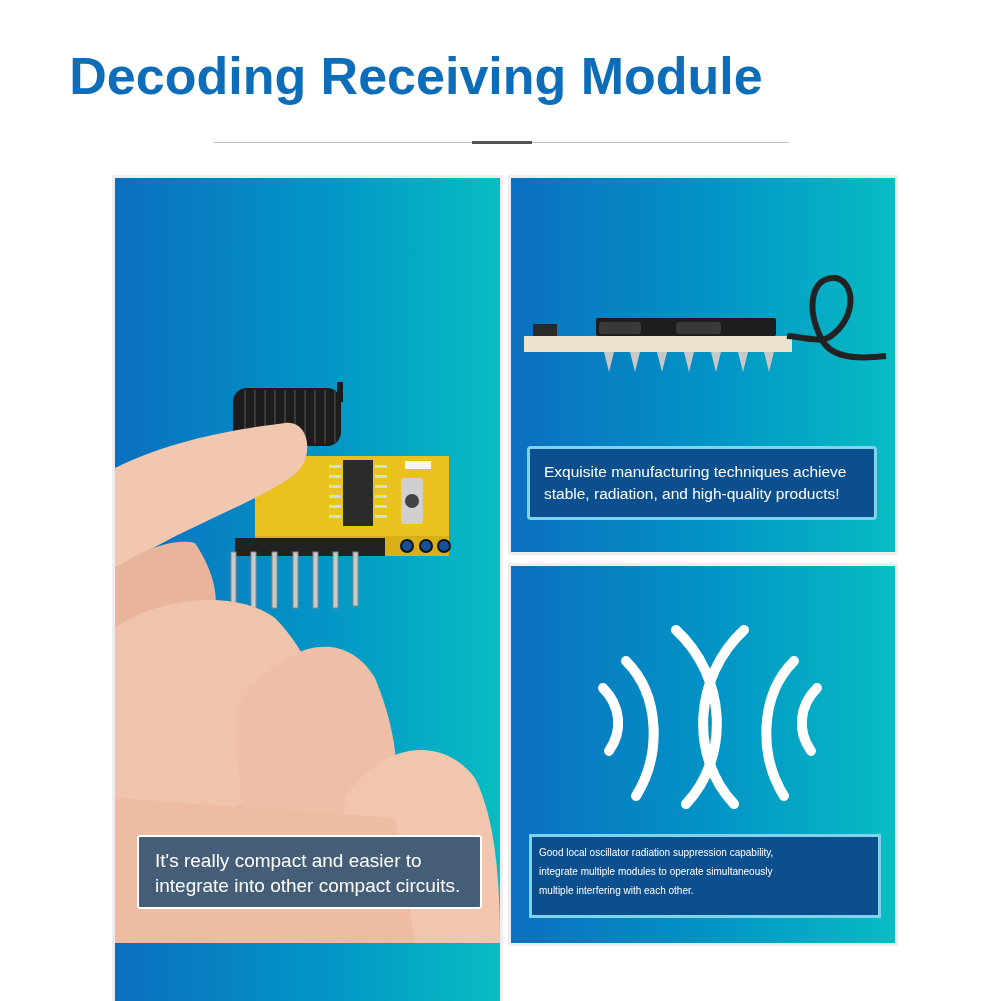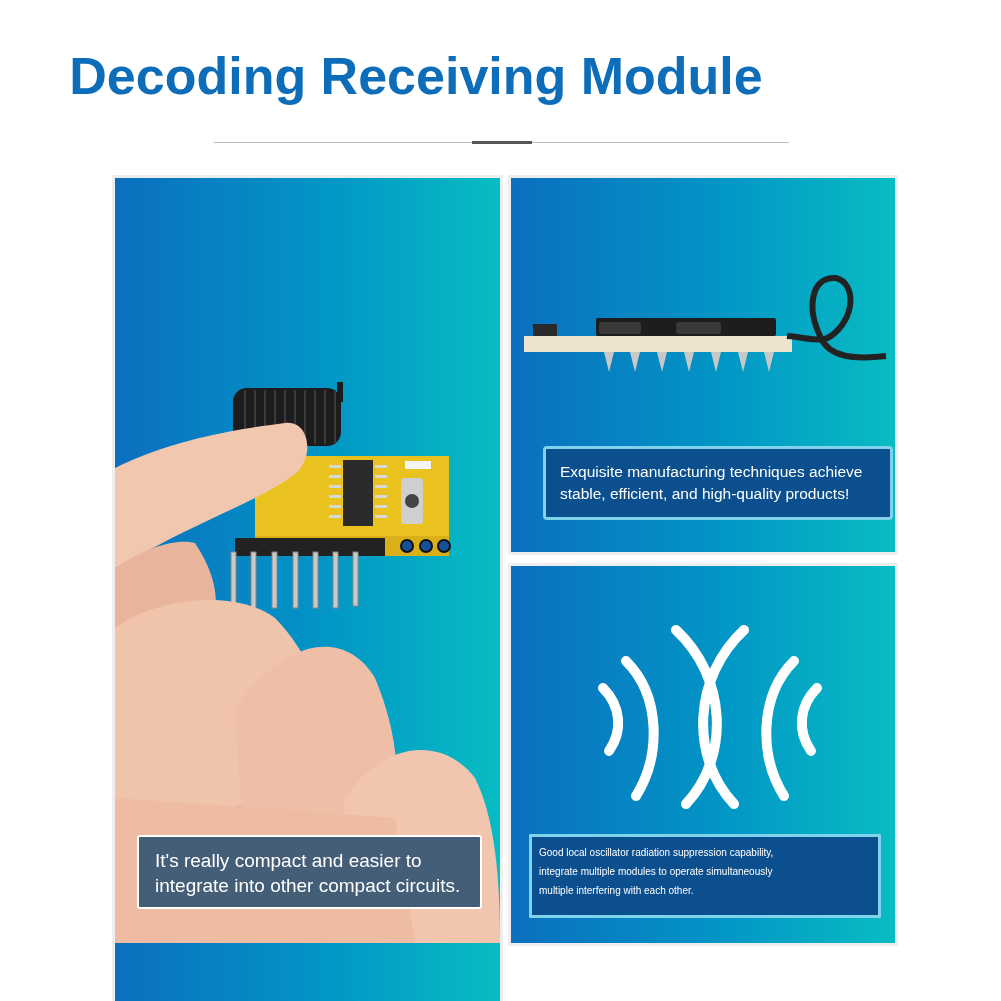--- a/index.html
+++ b/index.html
@@ -23,21 +23,21 @@
 
   .caption {
     position:absolute; color:#ffffff; box-sizing:border-box;
   }
   .cap-left {
     left:22px; top:657px; width:345px; height:74px;
     background:#455e78; border:2px solid #ffffff; border-radius:3px;
     font-size:19px; line-height:25px; padding:11px 14px 0 16px;
   }
   .cap-rt {
-    left:32px; top:268px; width:350px; height:74px;
+    left:16px; top:268px; width:350px; height:74px;
     background:#0b4f8e; border:3px solid #7fd4ec; border-radius:4px;
     font-size:15.5px; line-height:22px; padding:12px 9px 0 14px;
   }
   .cap-rb {
     left:18px; top:268px; width:352px; height:84px;
     background:#0b4f8e; border:3px solid #7fd4ec; border-radius:1px;
     font-size:10px; line-height:19px; padding:6px 6px 0 7px;
   }
   .cap-rb .line, .cap-rt .line, .cap-left .line { display:block; white-space:nowrap; }
   svg { position:absolute; }
@@ -136,21 +136,21 @@
       <path d="M200 174 L210 174 L205 194 Z"></path>
         <path d="M227 174 L237 174 L232 194 Z"></path>
       <path d="M253 174 L263 174 L258 194 Z"></path>
     </g>
     <g fill="none" stroke="#222" stroke-width="6">
       <path d="M276 158 C300 160, 310 165, 320 158 C345 140, 345 105, 325 100 C300 98, 295 130, 310 160 C318 178, 340 182, 375 178"></path>
     </g>
   </svg>
   <div class="caption cap-rt">
     <span class="line">Exquisite manufacturing techniques achieve</span>
-    <span class="line">stable, efficient, and high-quality products!</span>
+    <span class="line">stable, radiation, and high-quality products!</span>
   </div>
 </div>
 
 <div class="panel" id="panel-rb">
   <svg width="384" height="260" viewBox="0 0 384 260" style="left:0;top:0;">
     <g fill="none" stroke="#ffffff" stroke-width="10" stroke-linecap="round">
 
       <path d="M92 122 C110 140, 112 165, 98 185"></path>
       <path d="M306 122 C288 140, 286 165, 300 185"></path>
 

